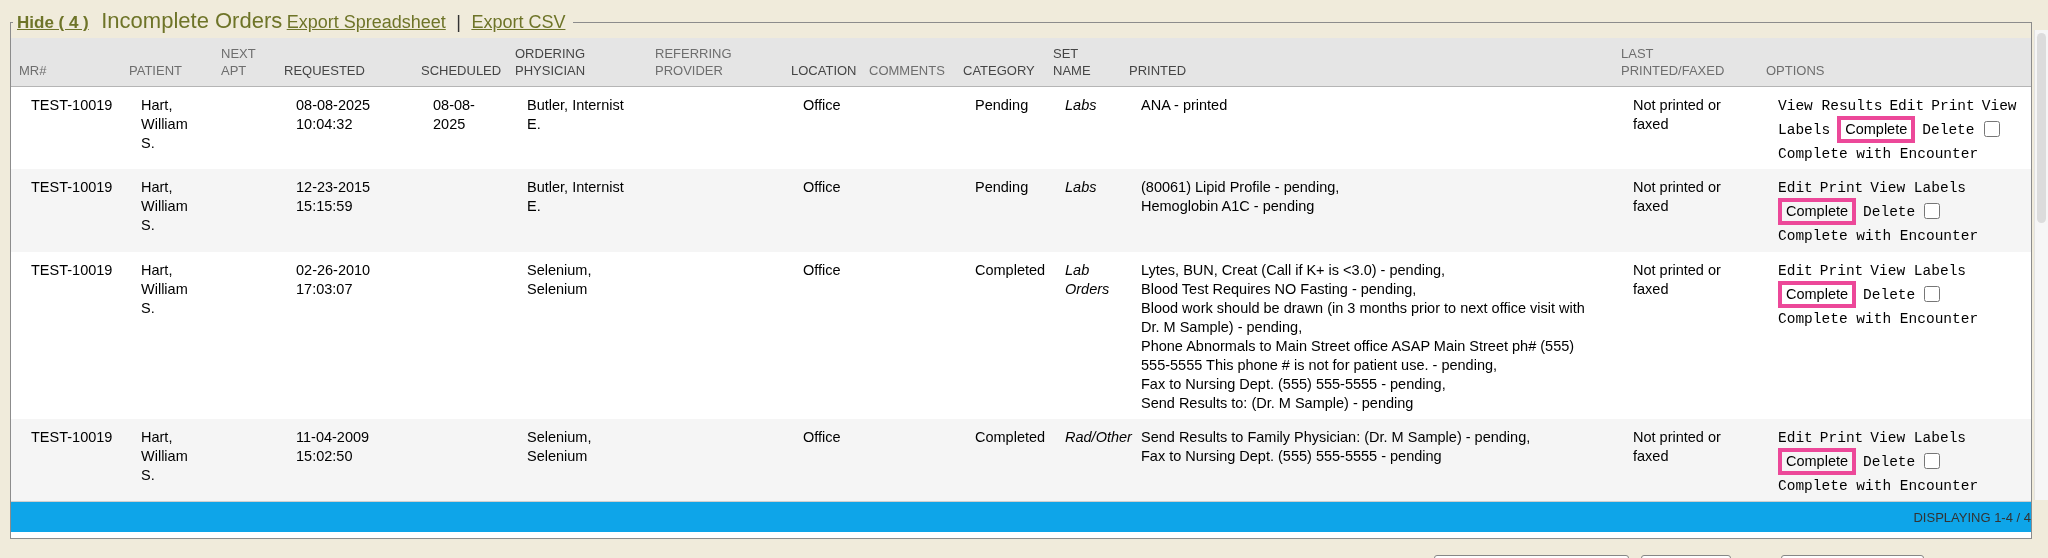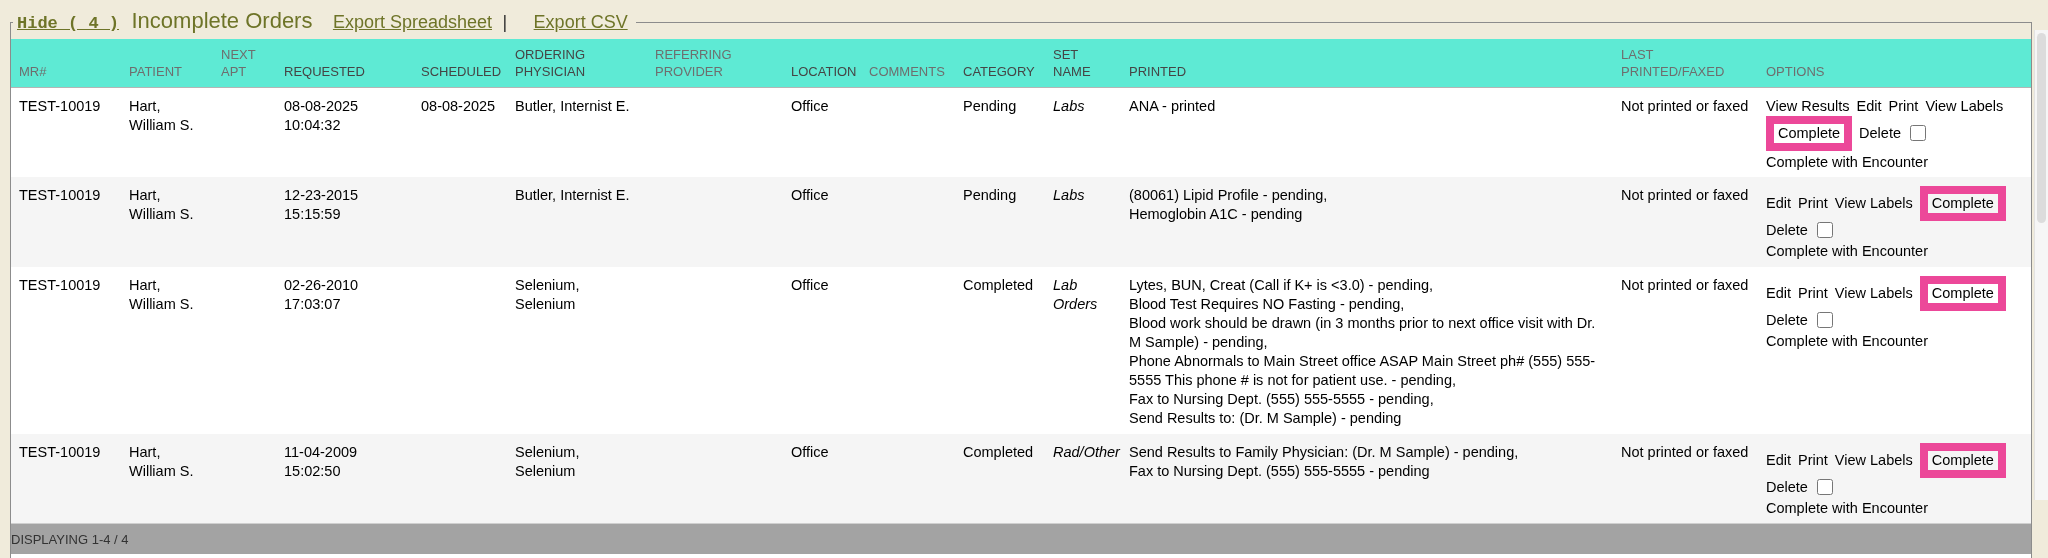--- a/index.html
+++ b/index.html
@@ -20,70 +20,70 @@
     background:transparent;
   }
   legend.panel-legend {
     margin-left:2px;
     padding:0 8px 0 4px;
     white-space:nowrap;
     line-height:26px;
   }
   .hide-link {
     color:#6e7428; font-weight:bold; font-size:17px;
-    text-decoration:underline; cursor:pointer; margin-right:8px;font-family:Liberation Mono, monospace;
+    text-decoration:underline; cursor:pointer; margin-right:8px;
   }
   .panel-title { color:#6e7428; font-size:22px; }
   .legend-link {
-    color:#6e7428; font-size:18px; text-decoration:underline; cursor:pointer;margin-left:16px;
+    color:#6e7428; font-size:18px; text-decoration:underline; cursor:pointer;
   }
   .legend-sep { color:#333; font-size:18px; margin:0 6px; }
 
   .table-wrap { background:#fff; padding-bottom:6px; }
 
   
   table.orders {
     width:100%; border-collapse:collapse; table-layout:fixed;
     background:#fff;
   }
   thead th {
-    background:#5eead4;
+    background:#e5e5e5;
     font-weight:normal;
     font-size:13px;
     color:#6e6e6e;
     text-align:left;
     vertical-align:bottom;
     padding:8px 8px 6px 8px;
     border-bottom:1px solid #b5b5b5;
     line-height:1.3;
   }
   thead th.sortable { color:#454545; cursor:pointer; }
   tbody td {
     vertical-align:top;
-    padding:9px 8px 5px 8px;
+    padding:9px 8px 5px 20px;
     font-size:14.5px;
     line-height:1.32;
   }
   tr.row-even { background:#ffffff; }
   tr.row-odd  { background:#f5f5f5; }
   td.c-ordered { white-space:pre-line; }
   td.c-setname { padding-right:2px;font-style:italic; }
   tr.pager-row td {
-    background:#a3a3a3;
+    background:#0ea5e9;
     border-top:1px solid #cfcfcf;
-    text-align:left;
+    text-align:right;
     font-size:13px;
     color:#333;
     padding:7px 0 6px 0;
   }
   
-  .opt-link { color:#000; cursor:pointer; margin-right:7px; }
+  .opt-link { color:#000; cursor:pointer; margin-right:7px;font-family:Liberation Mono, monospace; }
   .complete-box {
     display:inline-block;
-    border:8px solid #ec4899;
+    border:4px solid #ec4899;
     padding:0 4px;
     margin-right:7px;
     white-space:nowrap;
   }
   .cwe { display:block; margin-top:2px; }
   input.row-check {
     width:16px; height:16px;
     vertical-align:-3px;
     margin:0 0 0 2px;
   }

